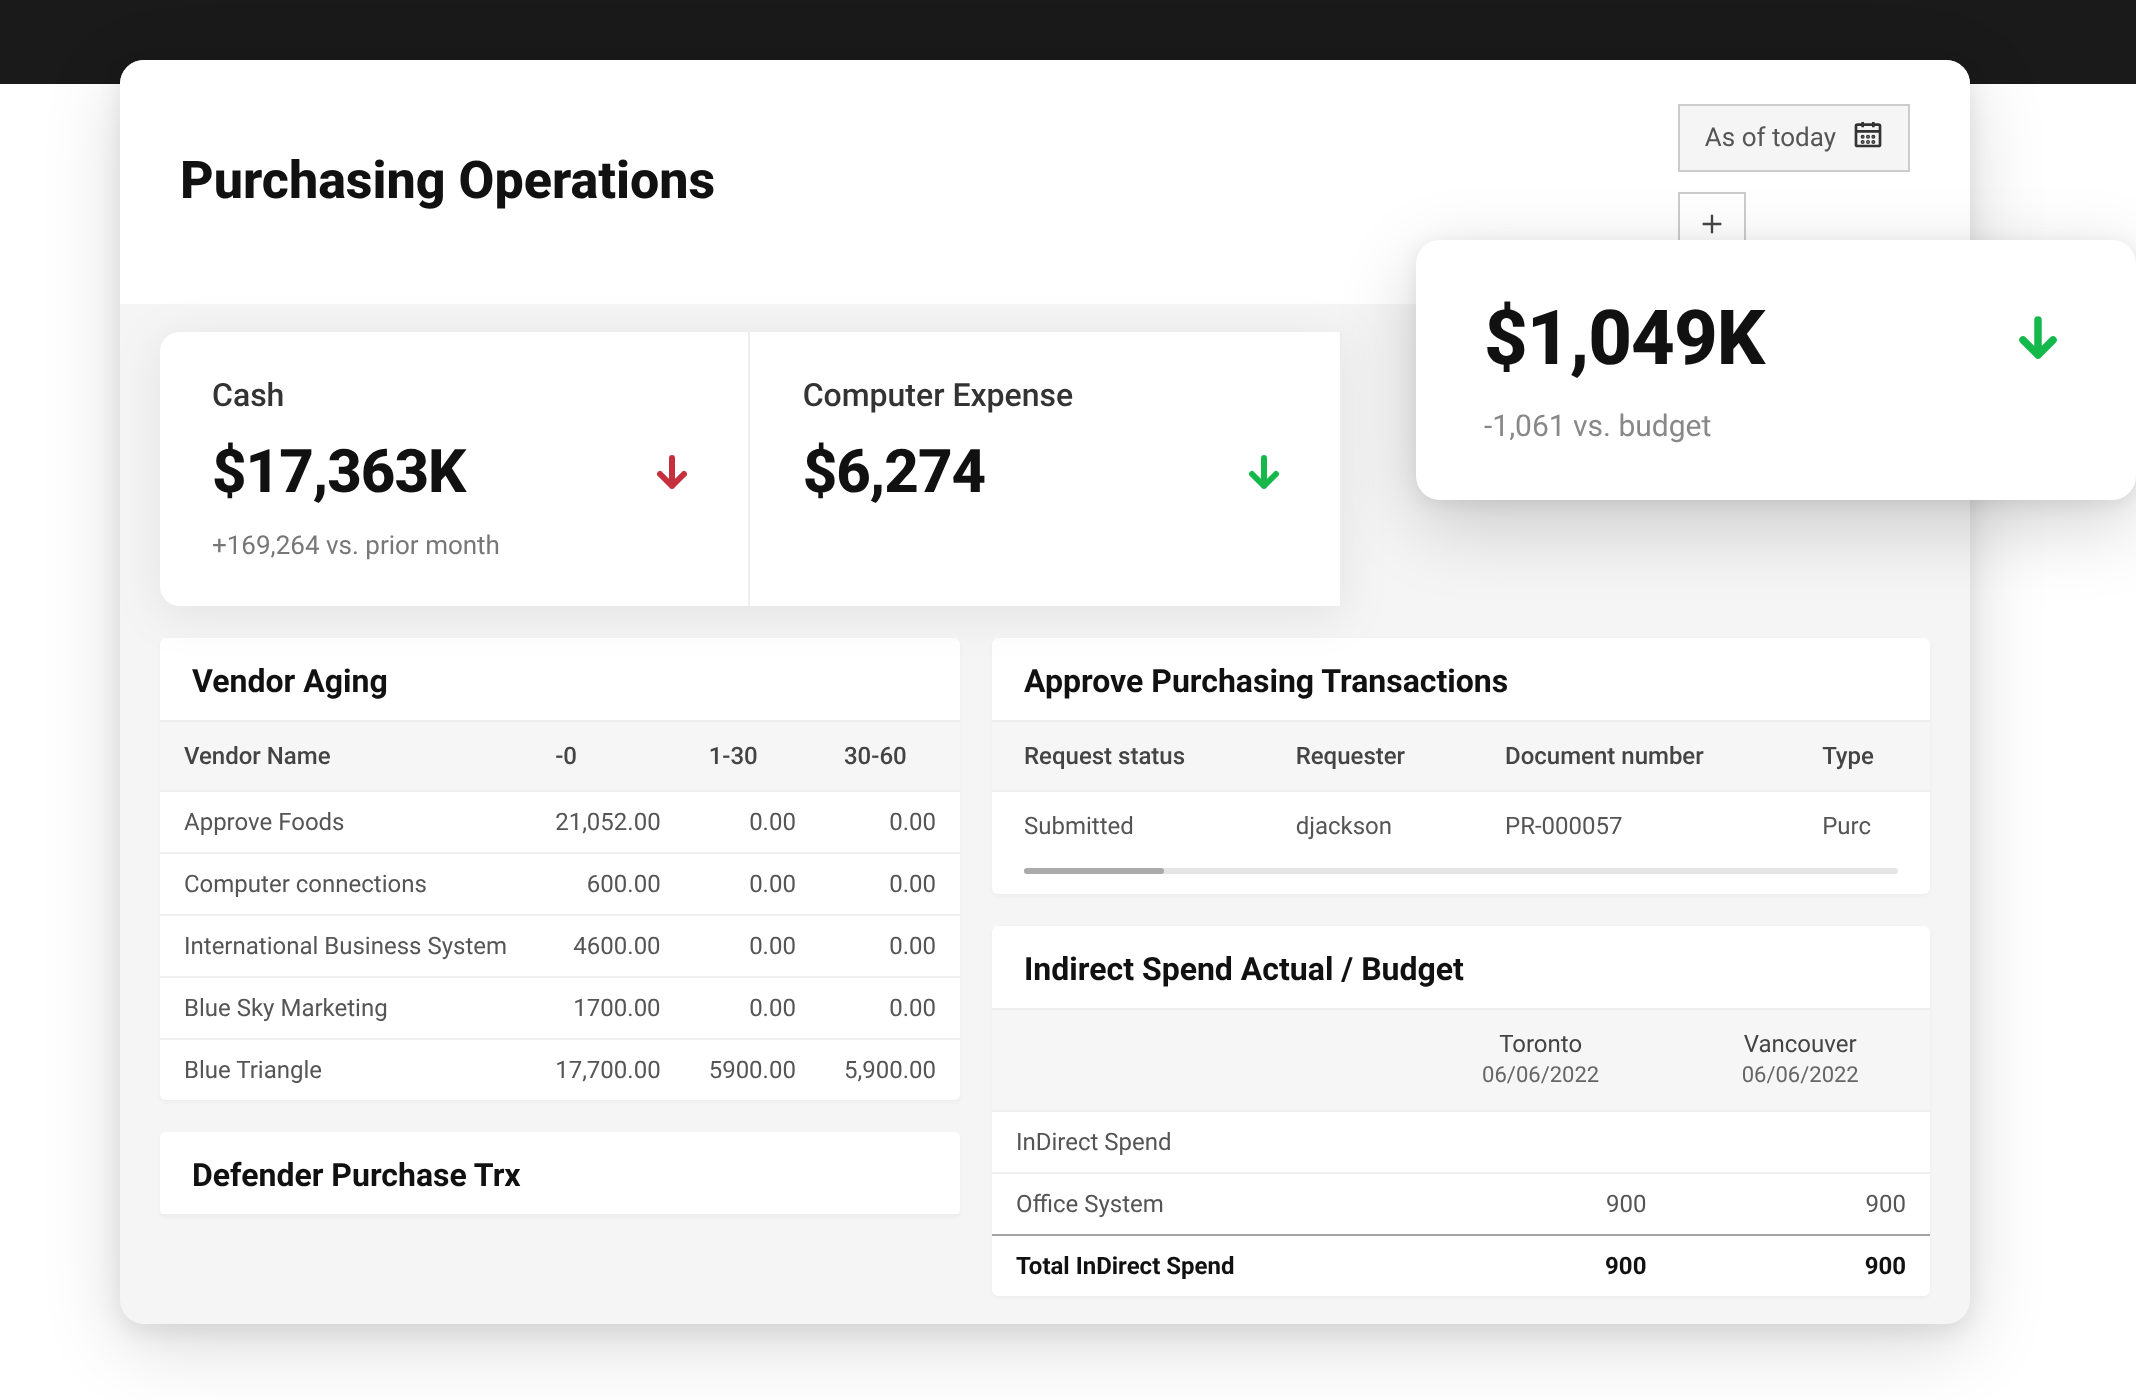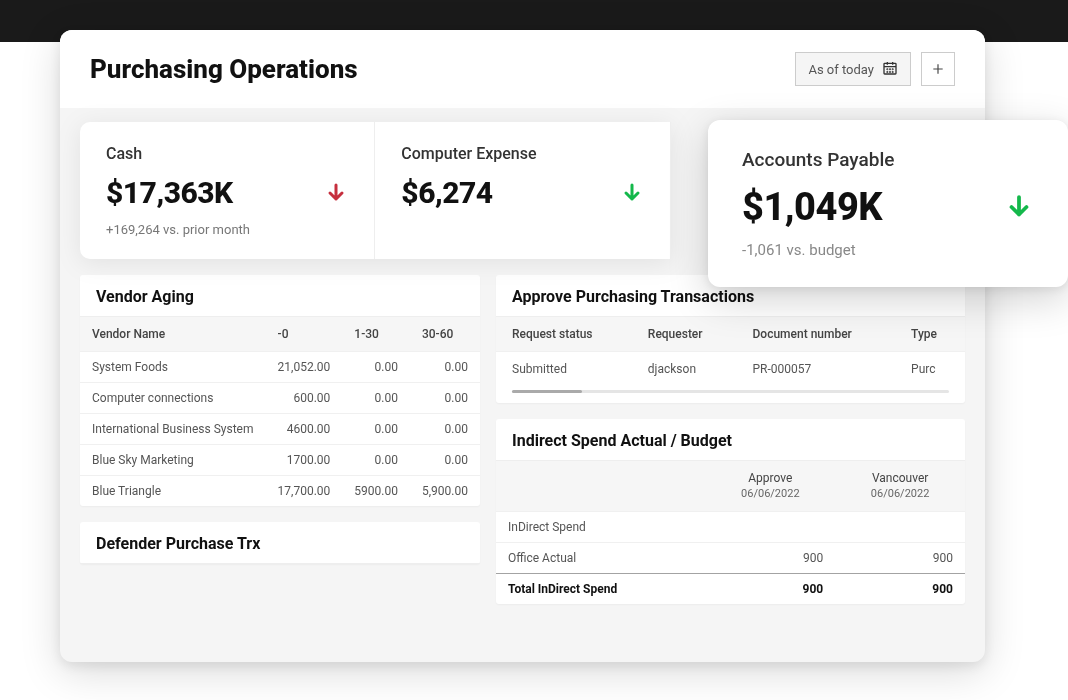--- a/index.html
+++ b/index.html
@@ -45,20 +45,21 @@
 
 .page-title {
   font-size: 26px;
   font-weight: 800;
   color: #111;
 }
 
 .header-controls {
   display: flex;
   gap: 10px;
+  flex-direction: column;
 }
 
 .date-badge {
   display: flex;
   align-items: center;
   gap: 8px;
   border: 1px solid #ccc;
   background: #f5f5f5;
   padding: 6px 12px;
   font-size: 13px;
@@ -364,21 +365,21 @@
           <thead>
             <tr>
               <th>Vendor Name</th>
               <th class="num">-0</th>
               <th class="num">1-30</th>
               <th class="num">30-60</th>
             </tr>
           </thead>
           <tbody>
             <tr>
-                <td>System Foods</td>
+                <td>Approve Foods</td>
                 <td class="num">21,052.00</td>
                 <td class="num">0.00</td>
                 <td class="num">0.00</td>
               </tr>
             <tr>
                 <td>Computer connections</td>
                 <td class="num">600.00</td>
                 <td class="num">0.00</td>
                 <td class="num">0.00</td>
               </tr>
@@ -437,57 +438,56 @@
         </div>
       </div>
 
       <div class="panel">
         <div class="panel-title">Indirect Spend Actual / Budget</div>
         <table class="table">
           <thead>
             <tr class="spend-header-row">
               <th></th>
               <th>
-                <span>Approve</span>
+                <span>Toronto</span>
                 <span class="spend-sub">06/06/2022</span>
               </th>
               <th>
                 <span>Vancouver</span>
                 <span class="spend-sub">06/06/2022</span>
               </th>
             </tr>
           </thead>
           <tbody>
             <tr class="spend-row">
               <td>InDirect Spend</td>
               <td class="num"></td>
               <td class="num"></td>
             </tr>
             <tr class="spend-row">
-              <td>Office Actual</td>
+              <td>Office System</td>
               <td class="num">900</td>
               <td class="num">900</td>
             </tr>
             <tr class="spend-row total-row">
               <td>Total InDirect Spend</td>
               <td class="num">900</td>
               <td class="num">900</td>
             </tr>
           </tbody>
         </table>
       </div>
 
     </div>
 
   </div>
 
 </div>
 
 <div class="floating-card">
-  <div class="kpi-title">Accounts Payable</div>
   <div class="kpi-val-row">
     <div class="kpi-value">$1,049K</div>
     <span class="kpi-arrow">
       <svg class="arrow-down-green" width="30" height="30" viewBox="0 0 24 24">
           <path d="M12 4 L12 18 M12 18 L6 12 M12 18 L18 12" stroke-width="3" fill="none" stroke-linecap="round" stroke-linejoin="round"></path>
         </svg>
     </span>
   </div>
   <div class="kpi-delta">-1,061 vs. budget</div>
 </div>

